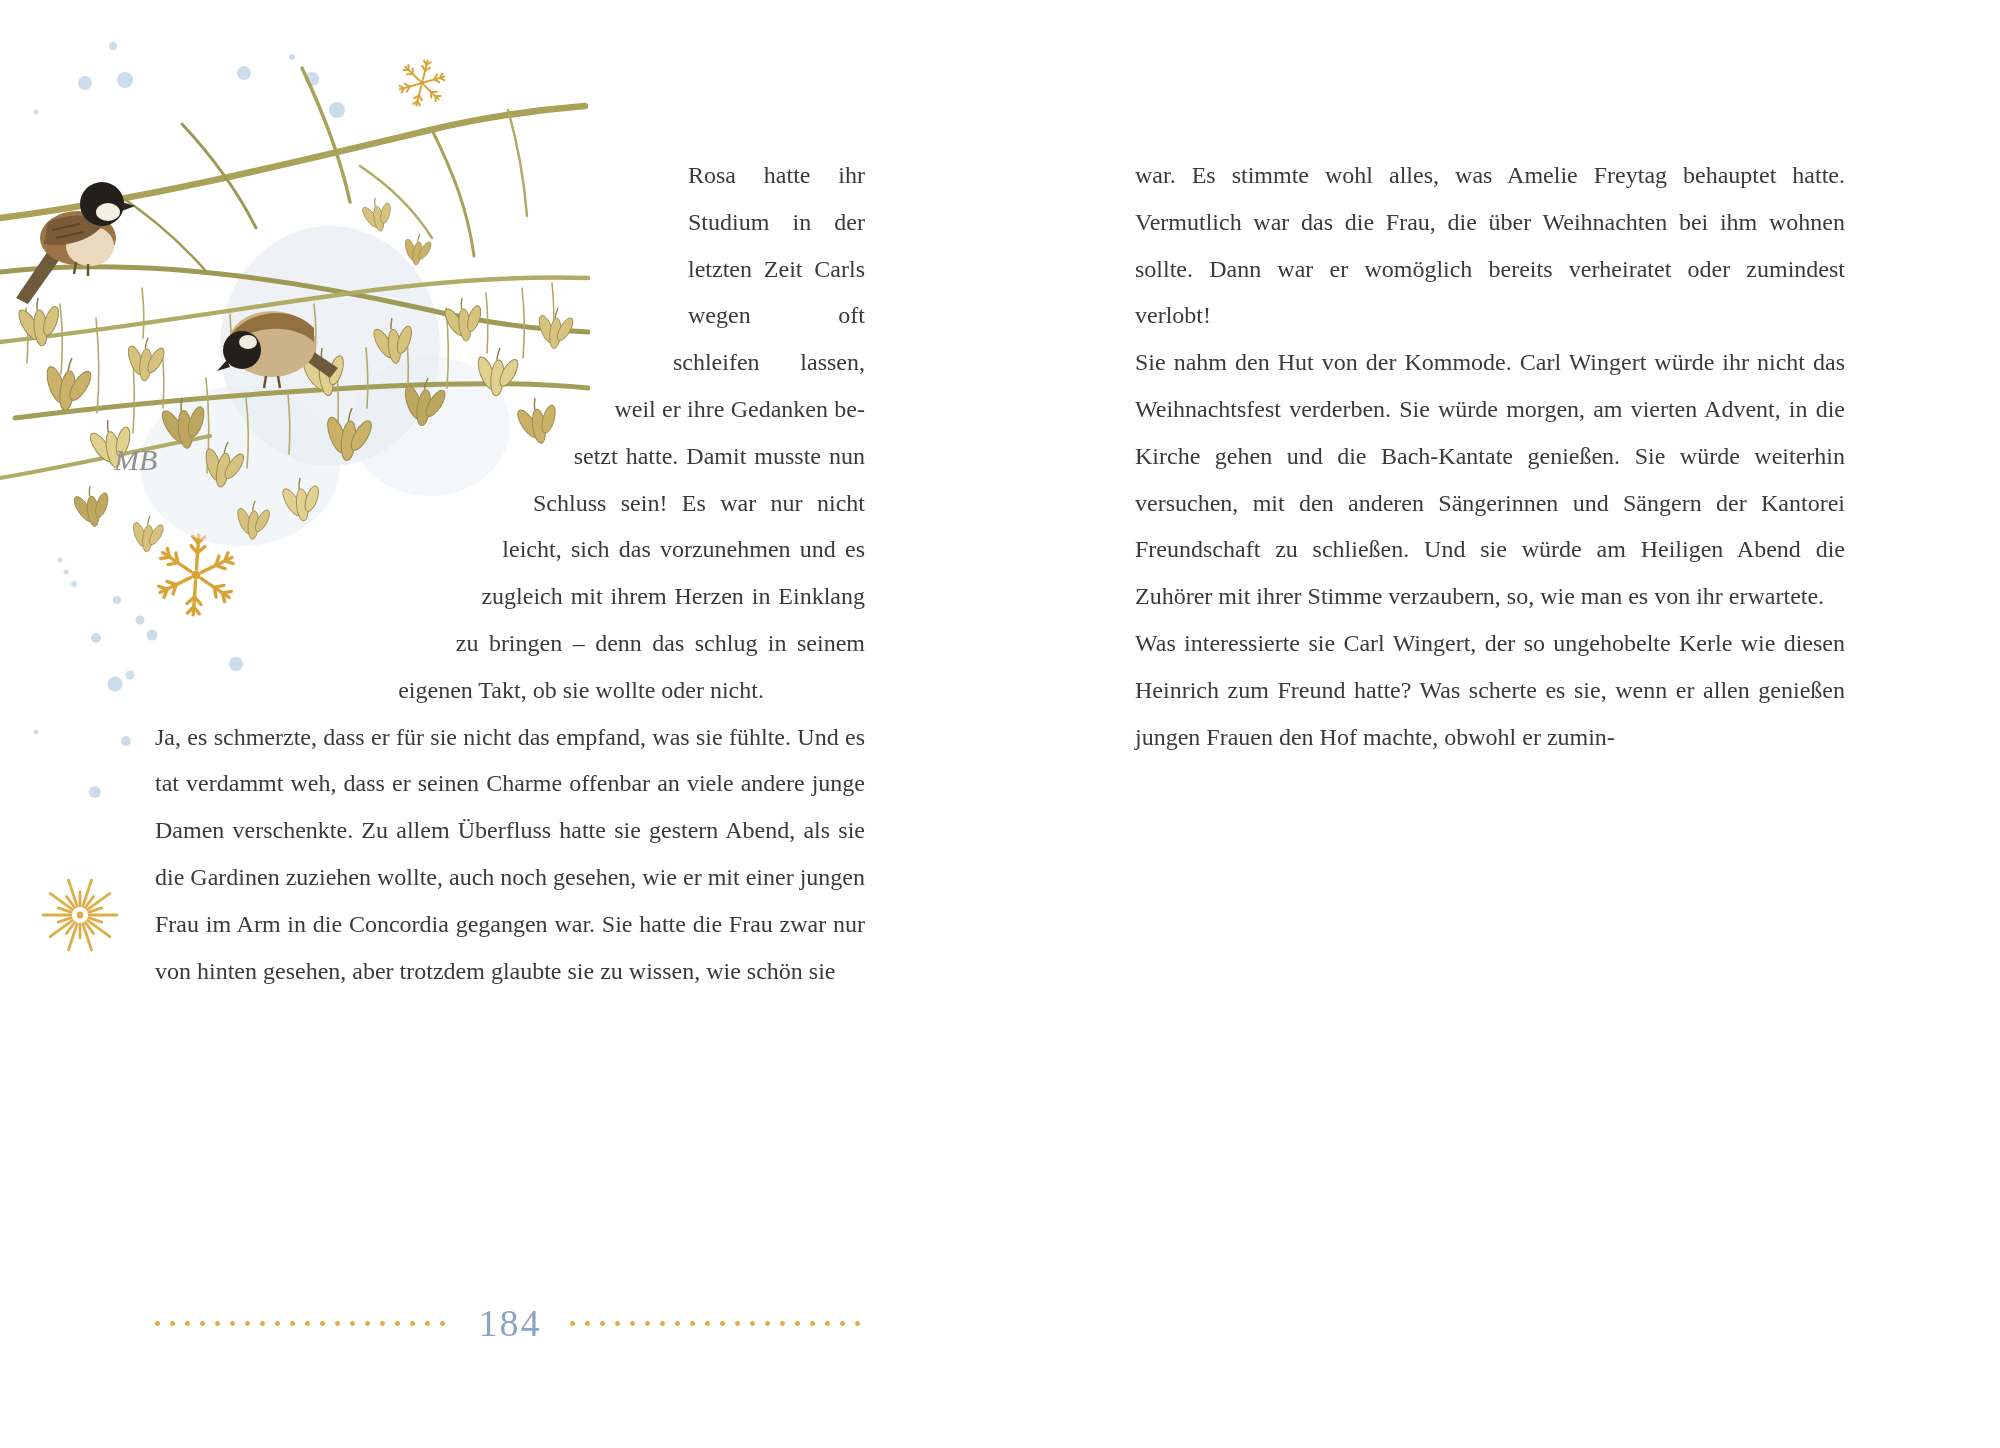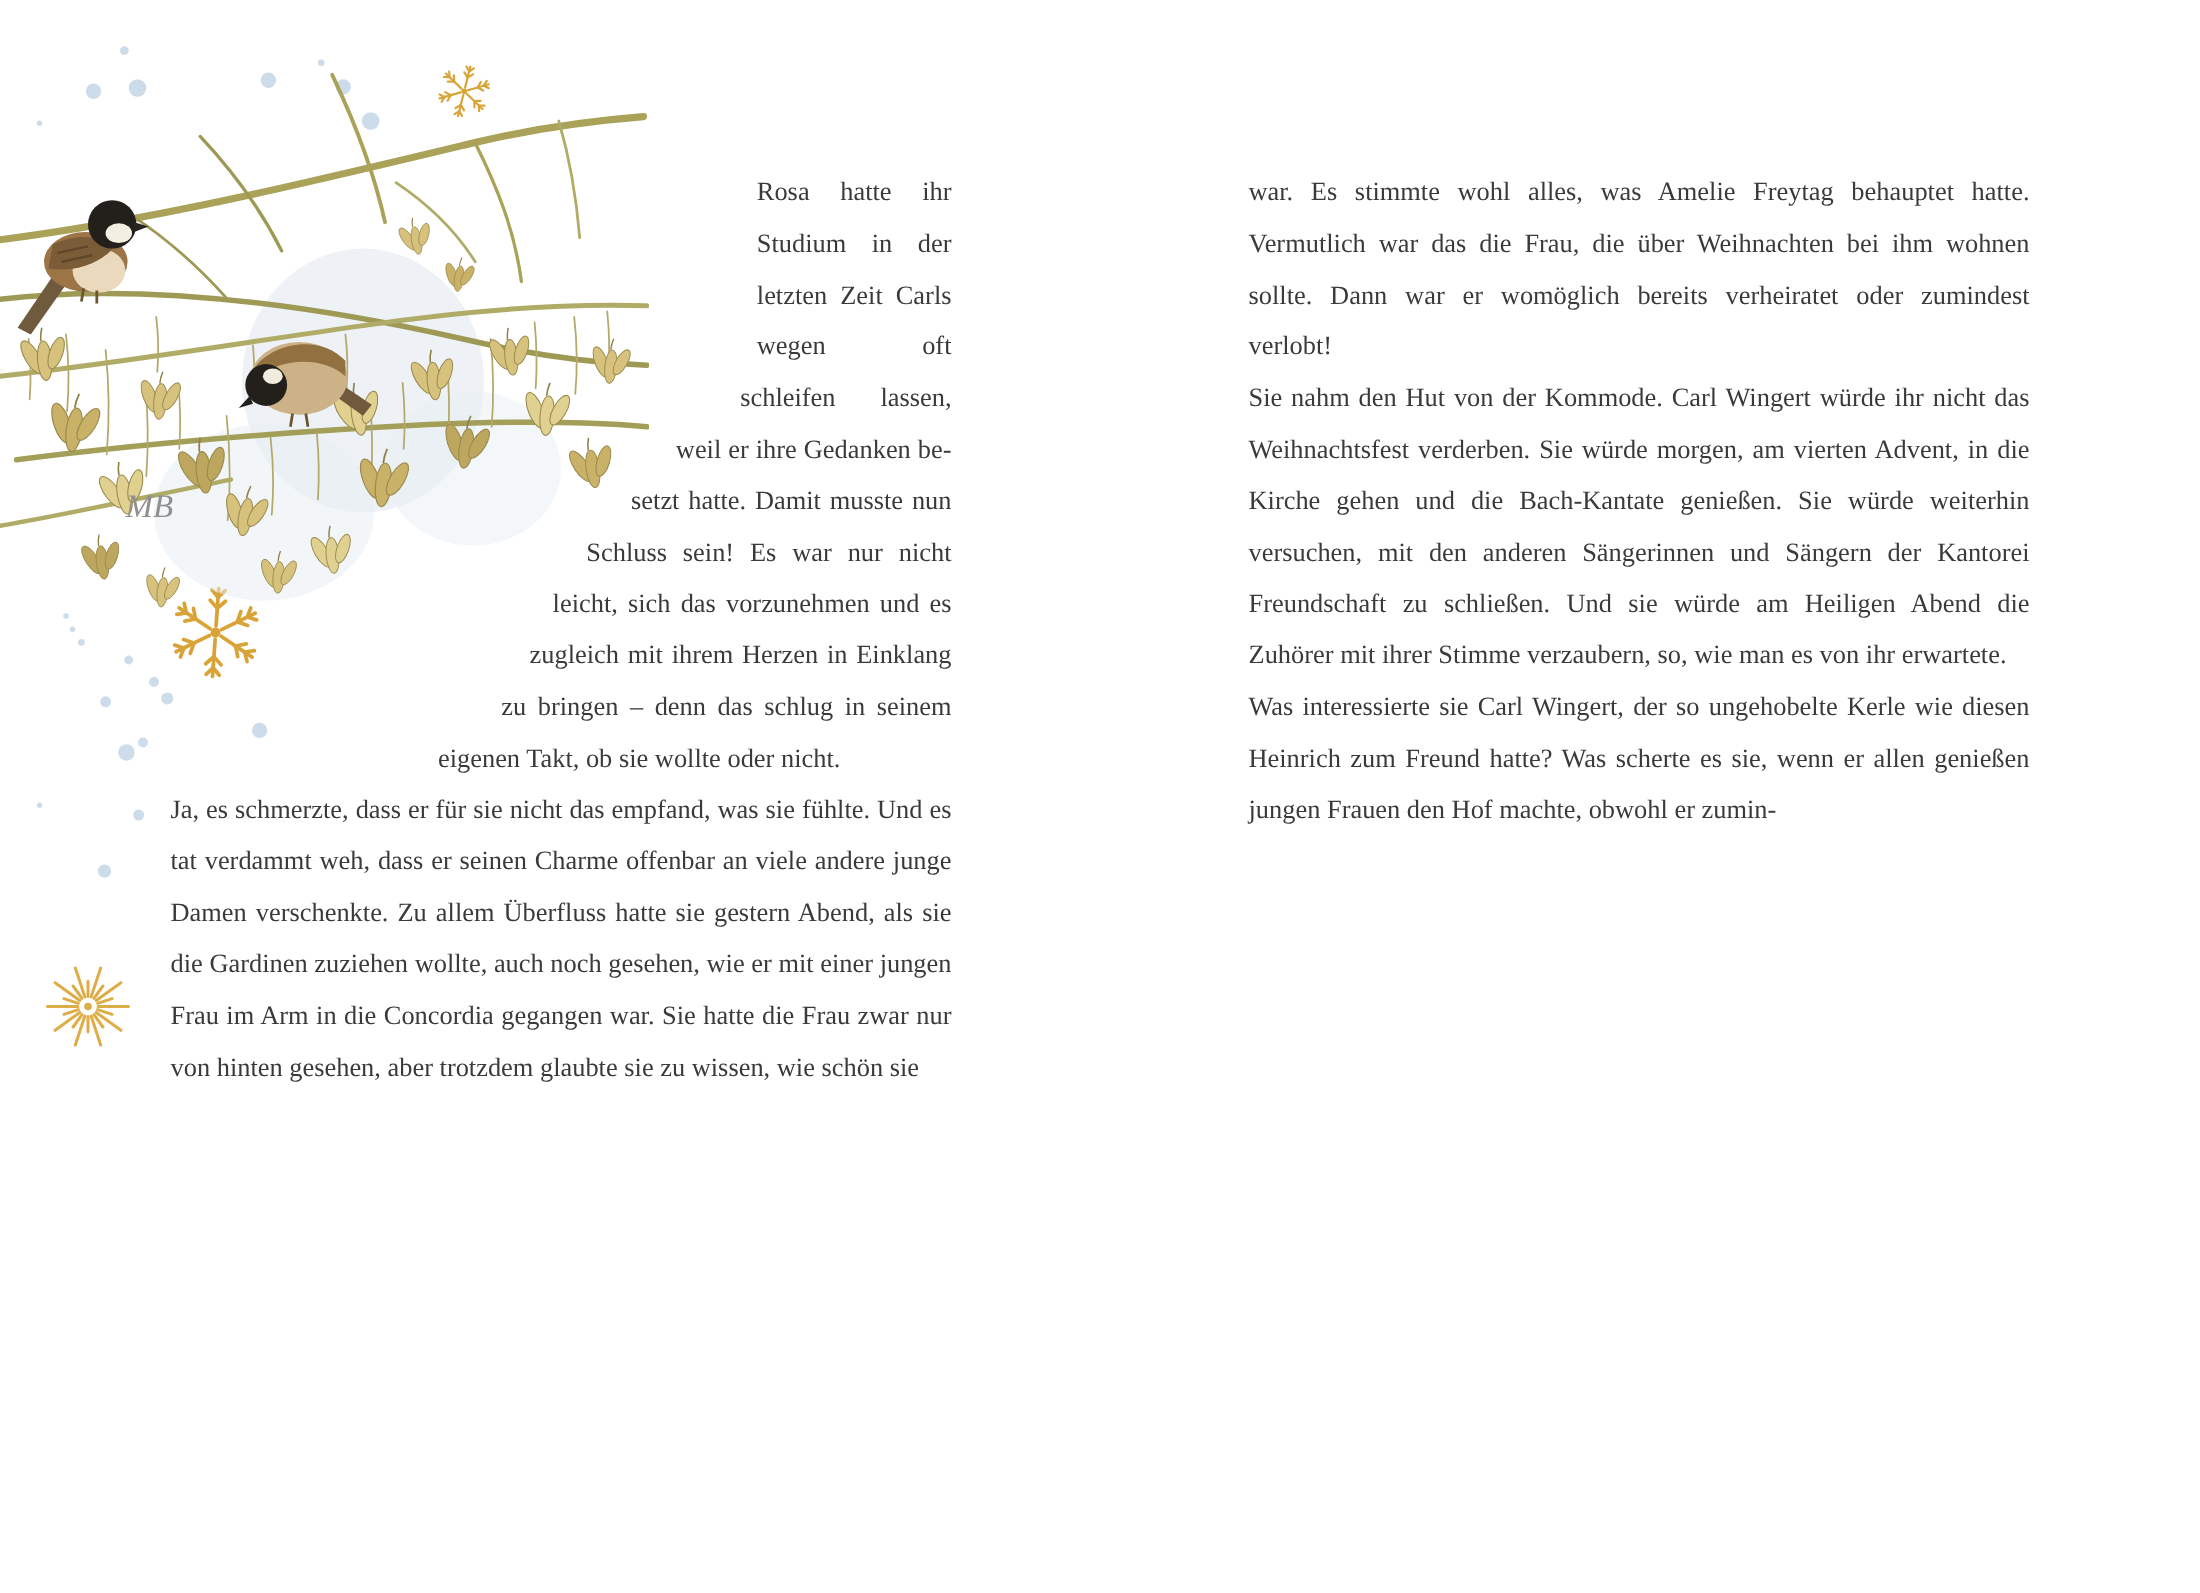--- a/index.html
+++ b/index.html
@@ -269,14 +269,19 @@
   </div>
 
   <div class="text-col right">
     <div>
         <p class="para">war. Es stimmte wohl alles, was Amelie Freytag behauptet hatte. Vermutlich war das die Frau, die über Weihnachten bei ihm wohnen sollte. Dann war er womöglich bereits verheiratet oder zumin­dest verlobt!</p>
         <p class="para">Sie nahm den Hut von der Kommode. Carl Win­gert würde ihr nicht das Weihnachtsfest verder­ben. Sie würde morgen, am vierten Advent, in die Kirche gehen und die Bach-Kantate genießen. Sie würde weiterhin versuchen, mit den anderen Sän­gerinnen und Sängern der Kantorei Freundschaft zu schließen. Und sie würde am Heiligen Abend die Zuhörer mit ihrer Stimme verzaubern, so, wie man es von ihr erwartete.</p>
         <p class="para">Was interessierte sie Carl Wingert, der so unge­hobelte Kerle wie diesen Heinrich zum Freund hatte? Was scherte es sie, wenn er allen genießen jungen Frauen den Hof machte, obwohl er zumin-</p>
       </div>
   </div>
 
+  <div class="footer left">
+    <div class="dotline"></div>
+    <div class="pagenum">184</div>
+    <div class="dotline"></div>
+  </div>
 
 </div>
 
 </body></html>

